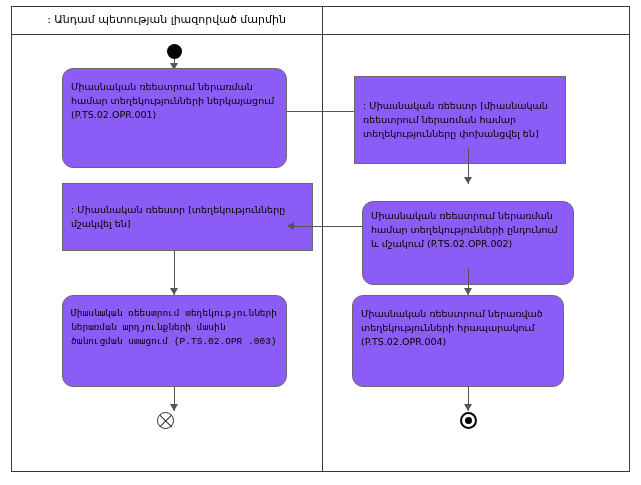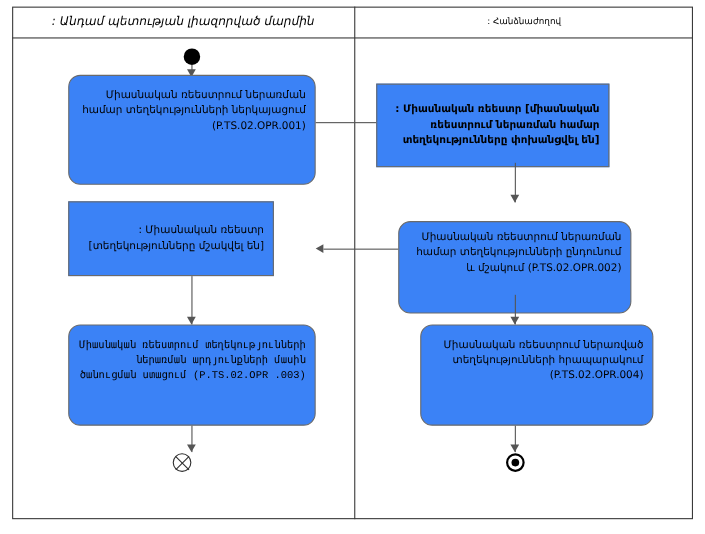--- a/index.html
+++ b/index.html
@@ -53,38 +53,37 @@
     line-height: 28px;
     text-align: center;
     color: #000000;
     white-space: nowrap;
     overflow: hidden;
   }
   #lane-title-left {
     left: 11px;
     width: 311px;
     font-size: 11px;
-    font-style: italic;
   }
   #lane-title-right {
     left: 323px;
     width: 307px;
     font-size: 8px;
   }
 
   
   .node {
     position: absolute;
     box-sizing: border-box;
     border: 1px solid #6a6a6a;
-    background: #3b82f6;
+    background: #8b5cf6;
     display: flex;
     align-items: center;
     justify-content: center;
-    text-align: right;
+    text-align: left;
     color: #000000;
     font-size: 9.5px;
     line-height: 1.45;
     padding: 4px 8px;
   }
   .node.action {
     border-radius: 11px;
   }
   .node.object {
     border-radius: 0;
@@ -184,71 +183,70 @@
 <body>
 
 <div id="canvas">
 
   <div class="frame"></div>
 
   <div class="header-rule"></div>
   <div class="lane-divider" style="left:322px;"></div>
 
   <div class="lane-title" id="lane-title-left">: Անդամ պետության լիազորված մարմին</div>
-  <div class="lane-title" id="lane-title-right">: Հանձնաժողով</div>
 
   <div class="initial-node" style="left:167px; top:44px;"></div>
 
   <div class="edge v" style="left:174px; top:59px; height:9px;"></div>
   <div class="arrow down" style="left:170px; top:63px;"></div>
 
   <div class="node action tall" style="left:62px; top:68px; width:225px; height:100px;">
     <span class="node-text">Միասնական ռեեստրում ներառման համար տեղեկությունների ներկայացում (P.TS.02.OPR.001)</span>
   </div>
 
   <div class="edge h" style="left:287px; top:111px; width:75px;"></div>
   <div class="arrow right" style="left:355px; top:107px;"></div>
 
-  <div class="node object" style="left:62px; top:183px; width:187px; height:68px;">
+  <div class="node object" style="left:62px; top:183px; width:251px; height:68px;">
     <span class="node-text">: Միասնական ռեեստր [տեղեկությունները մշակվել են]</span>
   </div>
 
   <div class="edge v" style="left:174px; top:251px; width:1px; height:44px;"></div>
   <div class="arrow down" style="left:170px; top:288px;"></div>
 
   <div class="node action tall-sm" style="left:62px; top:295px; width:225px; height:92px;font-family:Liberation Mono, monospace;">
     <span class="node-text">Միասնական ռեեստրում տեղեկությունների ներառման արդյունքների մասին ծանուցման ստացում (P.TS.02.OPR .003)</span>
   </div>
 
   <div class="edge v" style="left:174px; top:387px; height:24px;"></div>
   <div class="arrow down" style="left:170px; top:404px;"></div>
 
   <div class="flow-final-node" style="left:157px; top:412px;">
     <span class="x1"></span>
     <span class="x2"></span>
   </div>
 
-  <div class="node object" style="left:342px; top:76px; width:212px; height:76px;font-weight:bold;">
+  <div class="node object" style="left:354px; top:76px; width:212px; height:88px;">
     <span class="node-text">: Միասնական ռեեստր [միասնական ռեեստրում ներառման համար տեղեկությունները փոխանցվել են]</span>
   </div>
 
   <div class="edge v" style="left:468px; top:148px; height:36px;"></div>
   <div class="arrow down" style="left:464px; top:177px;"></div>
 
   <div class="node action tall-sm" style="left:362px; top:184px; width:212px; height:84px;margin-top:17px;">
     <span class="node-text">Միասնական ռեեստրում ներառման համար տեղեկությունների ընդունում և մշակում (P.TS.02.OPR.002)</span>
   </div>
 
   <div class="edge h" style="left:294px; top:226px; width:68px;"></div>
   <div class="arrow left" style="left:287px; top:222px;"></div>
 
   <div class="edge v" style="left:468px; top:268px; height:27px;"></div>
   <div class="arrow down" style="left:464px; top:288px;"></div>
 
-  <div class="node action tall-sm" style="left:382px; top:295px; width:212px; height:92px;">
+  <div class="node action tall-sm" style="left:352px; top:295px; width:212px; height:92px;">
     <span class="node-text">Միասնական ռեեստրում ներառված տեղեկությունների հրապարակում (P.TS.02.OPR.004)</span>
   </div>
 
   <div class="edge v" style="left:468px; top:387px; height:24px;"></div>
   <div class="arrow down" style="left:464px; top:404px;"></div>
 
   <div class="final-node" style="left:460px; top:412px;"></div>
 
 </div>
 

